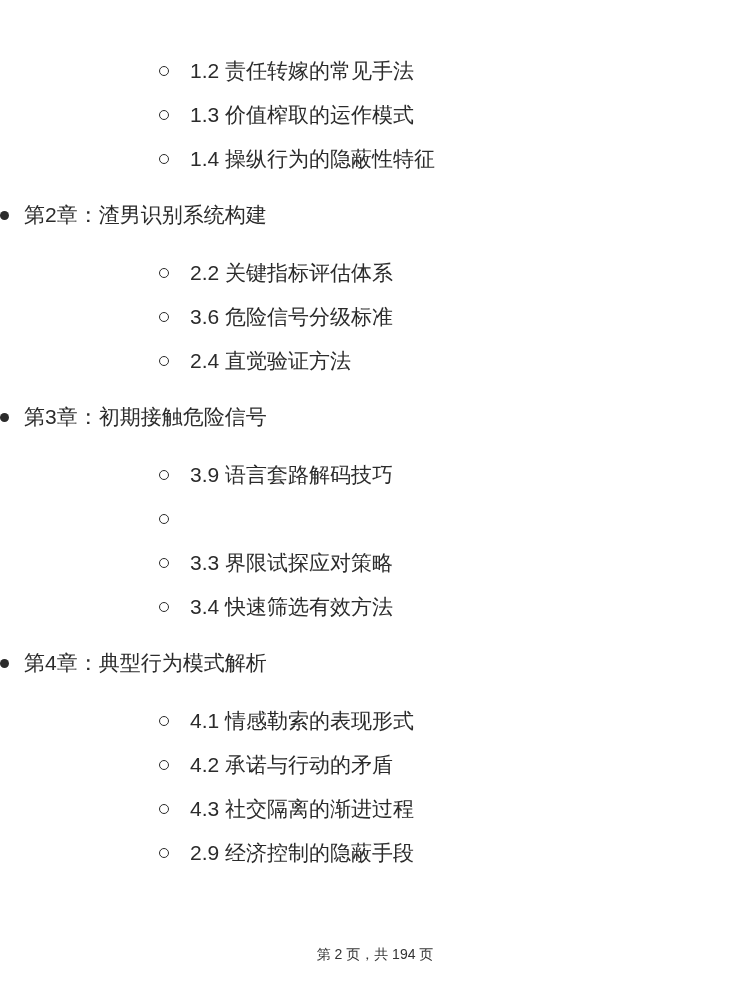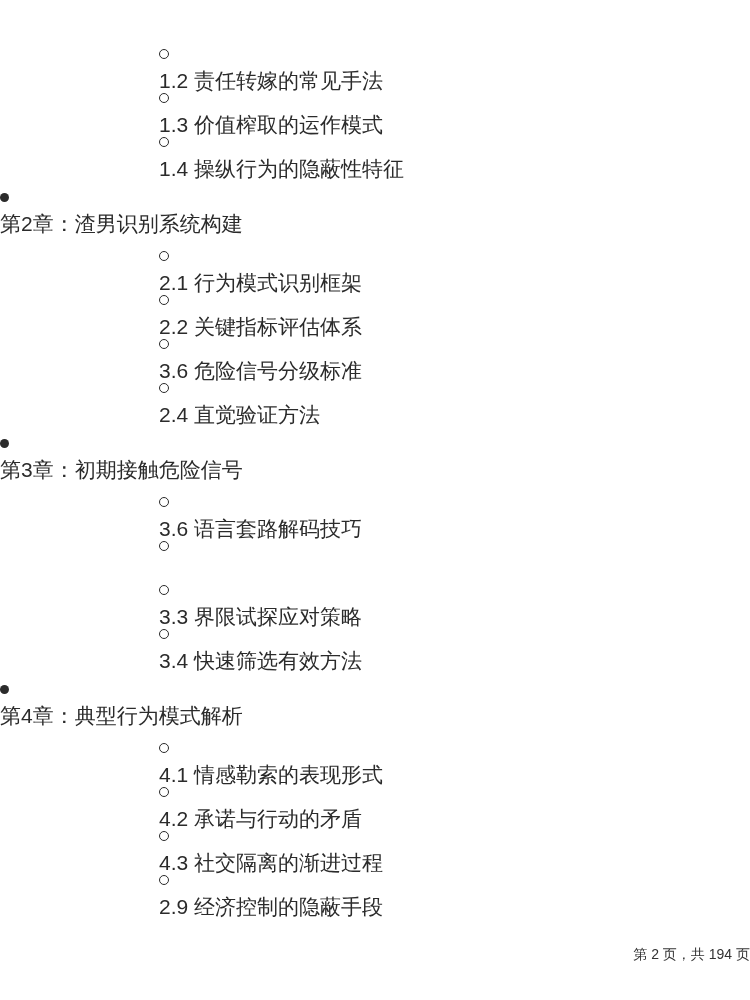--- a/index.html
+++ b/index.html
@@ -13,26 +13,25 @@
     font-family: "Liberation Sans", "DejaVu Sans", sans-serif;
     color: #2b2b2b;
     position: relative;
     overflow: hidden;
   }
   .toc {
     padding-top: 49px;
   }
   .row {
     display: flex;
-    align-items: flex-start;
+    align-items: center;
     height: 44px;
     font-size: 21px;
     line-height: 44px;
     white-space: nowrap;
-    flex-direction: column;
   }
   .row.chapter {
     margin-top: 12px;
     margin-bottom: 14px;
   }
   .row.sub {
     padding-left: 159px;
   }
   .marker {
     flex: 0 0 auto;
@@ -54,21 +53,21 @@
     margin-right: 21px;
   }
   .label {
     display: inline-block;
   }
   .footer {
     position: absolute;
     left: 0;
     right: 0;
     top: 946px;
-    text-align: right;
+    text-align: center;
     font-size: 14px;
     color: #333333;
   }
 </style>
 </head>
 <body>
 
 <div class="toc">
 
   <div class="row sub">
@@ -83,42 +82,38 @@
     <span class="marker circle"></span>
     <span class="label">1.4 操纵行为的隐蔽性特征</span>
   </div>
 
   <div class="row chapter">
     <span class="marker disc"></span>
     <span class="label">第2章：渣男识别系统构建</span>
   </div>
   <div class="row sub">
     <span class="marker circle"></span>
-    <span class="label">2.1 行为模式识别框架</span>
-  </div>
-  <div class="row sub">
-    <span class="marker circle"></span>
     <span class="label">2.2 关键指标评估体系</span>
   </div>
   <div class="row sub">
     <span class="marker circle"></span>
     <span class="label">3.6 危险信号分级标准</span>
   </div>
   <div class="row sub">
     <span class="marker circle"></span>
     <span class="label">2.4 直觉验证方法</span>
   </div>
 
   <div class="row chapter">
     <span class="marker disc"></span>
     <span class="label">第3章：初期接触危险信号</span>
   </div>
   <div class="row sub">
     <span class="marker circle"></span>
-    <span class="label">3.6 语言套路解码技巧</span>
+    <span class="label">3.9 语言套路解码技巧</span>
   </div>
   <div class="row sub">
     <span class="marker circle"></span>
   </div>
   <div class="row sub">
     <span class="marker circle"></span>
     <span class="label">3.3 界限试探应对策略</span>
   </div>
   <div class="row sub">
     <span class="marker circle"></span>

